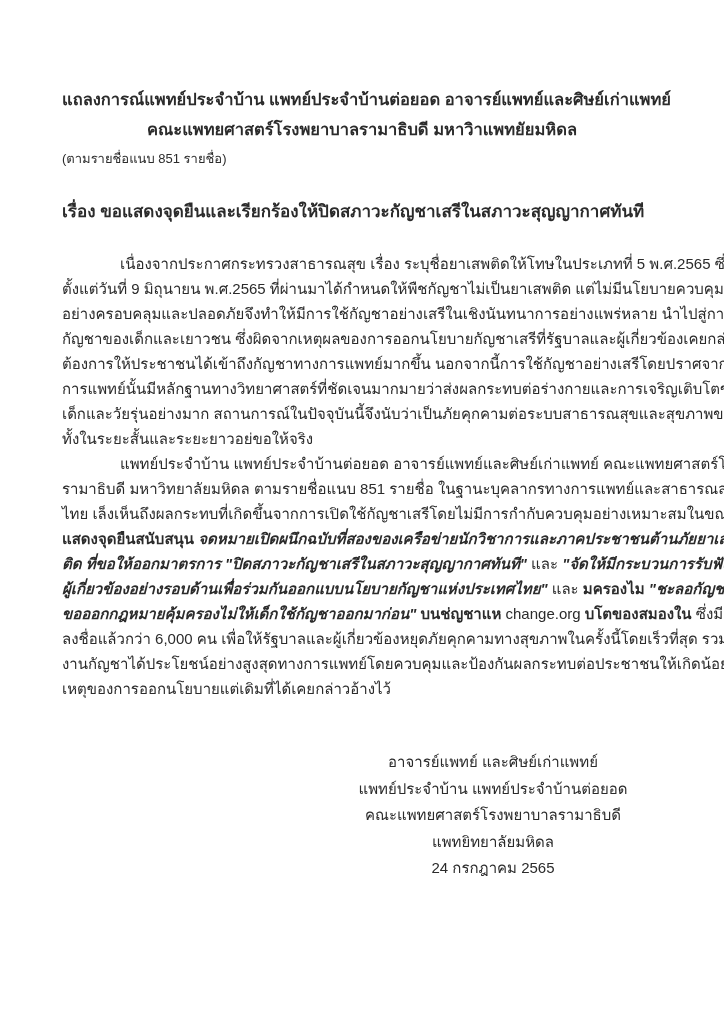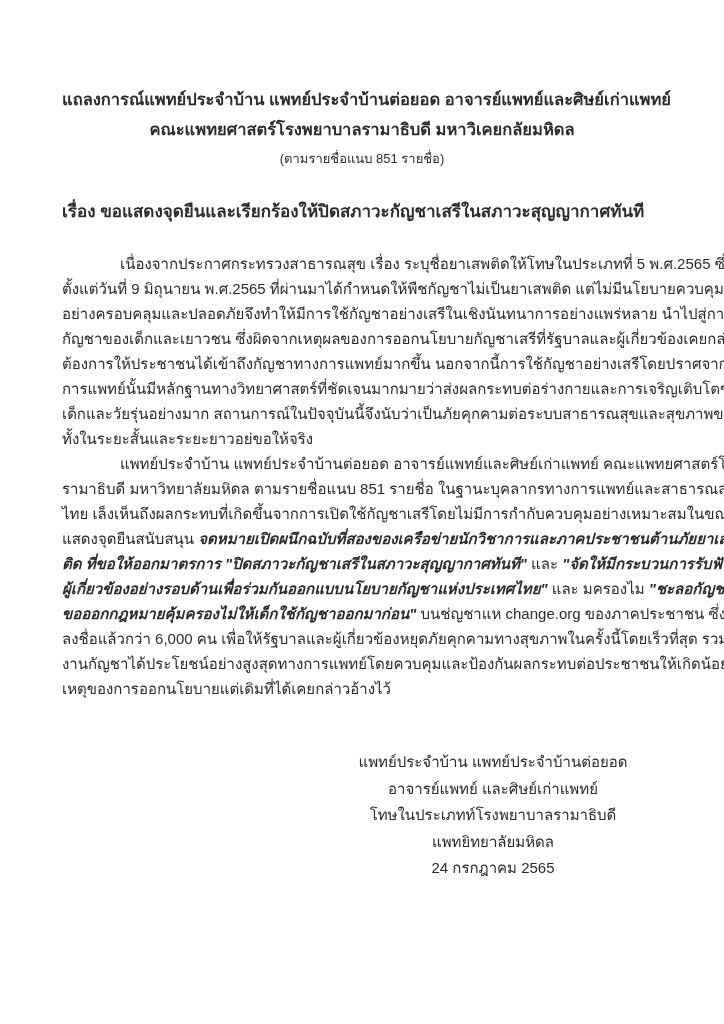--- a/index.html
+++ b/index.html
@@ -22,42 +22,42 @@
     text-align: center;
   }
   .title-line {
     font-weight: 700;
     font-size: 16.5px;
     line-height: 30px;
     white-space: nowrap;
   }
   .attachment-note {
     margin-top: 3px;
-    text-align: center;
+    text-align: left;
     font-size: 13px;
     line-height: 24px;
   }
   .subject {
     margin-top: 28px;
     font-weight: 700;
     font-size: 17px;
     line-height: 26px;
     white-space: nowrap;
   }
   .body-text {
     margin-top: 26px;
     font-size: 15px;
   }
   .body-text .line {
     line-height: 25px;
     height: 25px;
     white-space: nowrap;
   }
   .body-text .line.indent { text-indent: 58px; }
-  .b  { font-weight: 400; }
+  .b  { font-weight: 700; }
   .bi { font-weight: 700; font-style: italic; }
   .signature-block {
     margin-top: 48px;
     margin-left: 281px;
     width: 300px;
     text-align: center;
     font-size: 15px;
   }
   .signature-block .line {
     line-height: 26.5px;
@@ -65,48 +65,48 @@
     white-space: nowrap;
   }
 </style>
 </head>
 <body>
 
 <div class="page" style="--ink: #2b2b2b; --bg: #ffffff;">
 
   <div class="title-block">
     <div class="title-line">แถลงการณ์แพทย์ประจำบ้าน แพทย์ประจำบ้านต่อยอด อาจารย์แพทย์และศิษย์เก่าแพทย์</div>
-    <div class="title-line">คณะแพทยศาสตร์โรงพยาบาลรามาธิบดี มหาวิเคยกลัยมหิดล</div>
+    <div class="title-line">คณะแพทยศาสตร์โรงพยาบาลรามาธิบดี มหาวิาแพทยัยมหิดล</div>
     <div class="attachment-note">(ตามรายชื่อแนบ 851 รายชื่อ)</div>
   </div>
 
   <div class="subject">เรื่อง ขอแสดงจุดยืนและเรียกร้องให้ปิดสภาวะกัญชาเสรีในสภาวะสุญญากาศทันที</div>
 
   <div class="body-text">
       <div class="line indent"><span>เนื่องจากประกาศกระทรวงสาธารณสุข เรื่อง ระบุชื่อยาเสพติดให้โทษในประเภทที่ 5 พ.ศ.2565 ซึ่งมีผลบังคับใช้</span></div>
       <div class="line"><span>ตั้งแต่วันที่ 9 มิถุนายน พ.ศ.2565 ที่ผ่านมาได้กำหนดให้พืชกัญชาไม่เป็นยาเสพติด แต่ไม่มีนโยบายควบคุมการใช้กัญชา</span></div>
       <div class="line"><span>อย่างครอบคลุมและปลอดภัยจึงทำให้มีการใช้กัญชาอย่างเสรีในเชิงนันทนาการอย่างแพร่หลาย นำไปสู่การเข้าถึงการใช้</span></div>
       <div class="line"><span>กัญชาของเด็กและเยาวชน ซึ่งผิดจากเหตุผลของการออกนโยบายกัญชาเสรีที่รัฐบาลและผู้เกี่ยวข้องเคยกล่าวอ้างว่า</span></div>
       <div class="line"><span>ต้องการให้ประชาชนได้เข้าถึงกัญชาทางการแพทย์มากขึ้น นอกจากนี้การใช้กัญชาอย่างเสรีโดยปราศจากข้อบ่งชี้ทาง</span></div>
       <div class="line"><span>การแพทย์นั้นมีหลักฐานทางวิทยาศาสตร์ที่ชัดเจนมากมายว่าส่งผลกระทบต่อร่างกายและการเจริญเติบโตของสมองใน</span></div>
       <div class="line"><span>เด็กและวัยรุ่นอย่างมาก สถานการณ์ในปัจจุบันนี้จึงนับว่าเป็นภัยคุกคามต่อระบบสาธารณสุขและสุขภาพของประชาชน</span></div>
       <div class="line"><span>ทั้งในระยะสั้นและระยะยาวอย่ขอให้จริง</span></div>
       <div class="line indent"><span>แพทย์ประจำบ้าน แพทย์ประจำบ้านต่อยอด อาจารย์แพทย์และศิษย์เก่าแพทย์ คณะแพทยศาสตร์โรงพยาบาล</span></div>
       <div class="line"><span>รามาธิบดี มหาวิทยาลัยมหิดล ตามรายชื่อแนบ 851 รายชื่อ ในฐานะบุคลากรทางการแพทย์และสาธารณสุขของประเทศ</span></div>
       <div class="line"><span>ไทย เล็งเห็นถึงผลกระทบที่เกิดขึ้นจากการเปิดใช้กัญชาเสรีโดยไม่มีการกำกับควบคุมอย่างเหมาะสมในขณะนี้ </span></div>
       <div class="line"><span class="b">แสดงจุดยืนสนับสนุน </span><span class="bi">จดหมายเปิดผนึกฉบับที่สองของเครือข่ายนักวิชาการและภาคประชาชนต้านภัยยาเสพ</span></div>
       <div class="line"><span class="bi">ติด ที่ขอให้ออกมาตรการ "ปิดสภาวะกัญชาเสรีในสภาวะสุญญากาศทันที"</span><span> และ </span><span class="bi">"จัดให้มีกระบวนการรับฟัง</span></div>
       <div class="line"><span class="bi">ผู้เกี่ยวข้องอย่างรอบด้านเพื่อร่วมกันออกแบบนโยบายกัญชาแห่งประเทศไทย"</span><span> และ </span><span class="b">มครองไม </span><span class="bi">"ชะลอกัญชาเสรี</span></div>
-      <div class="line"><span class="bi">ขอออกกฎหมายคุ้มครองไม่ให้เด็กใช้กัญชาออกมาก่อน"</span><span class="b"> บนช่ญชาแห </span><span>change.org</span><span class="b"> ของภาคประชาชน</span><span> ซึ่งมีผู้ร่วม</span></div>
+      <div class="line"><span class="bi">ขอออกกฎหมายคุ้มครองไม่ให้เด็กใช้กัญชาออกมาก่อน"</span><span class="b"> บนช่ญชาแห </span><span>change.org</span><span class="b"> บโตของสมองใน</span><span> ซึ่งมีผู้ร่วม</span></div>
       <div class="line"><span>ลงชื่อแล้วกว่า 6,000 คน เพื่อให้รัฐบาลและผู้เกี่ยวข้องหยุดภัยคุกคามทางสุขภาพในครั้งนี้โดยเร็วที่สุด รวมถึงปรับแก้ให้ใช้</span></div>
       <div class="line"><span>งานกัญชาได้ประโยชน์อย่างสูงสุดทางการแพทย์โดยควบคุมและป้องกันผลกระทบต่อประชาชนให้เกิดน้อยที่สุด ดังเช่น</span></div>
       <div class="line"><span>เหตุของการออกนโยบายแต่เดิมที่ได้เคยกล่าวอ้างไว้</span></div>
     </div>
 
   <div class="signature-block">
+      <div class="line">อาจารย์แพทย์ และศิษย์เก่าแพทย์</div>
       <div class="line">แพทย์ประจำบ้าน แพทย์ประจำบ้านต่อยอด</div>
-      <div class="line">อาจารย์แพทย์ และศิษย์เก่าแพทย์</div>
-      <div class="line">โทษในประเภทท์โรงพยาบาลรามาธิบดี</div>
+      <div class="line">คณะแพทยศาสตร์โรงพยาบาลรามาธิบดี</div>
       <div class="line">แพทยิทยาลัยมหิดล</div>
       <div class="line">24 กรกฎาคม 2565</div>
     </div>
 
 </div>
 
 </body></html>

